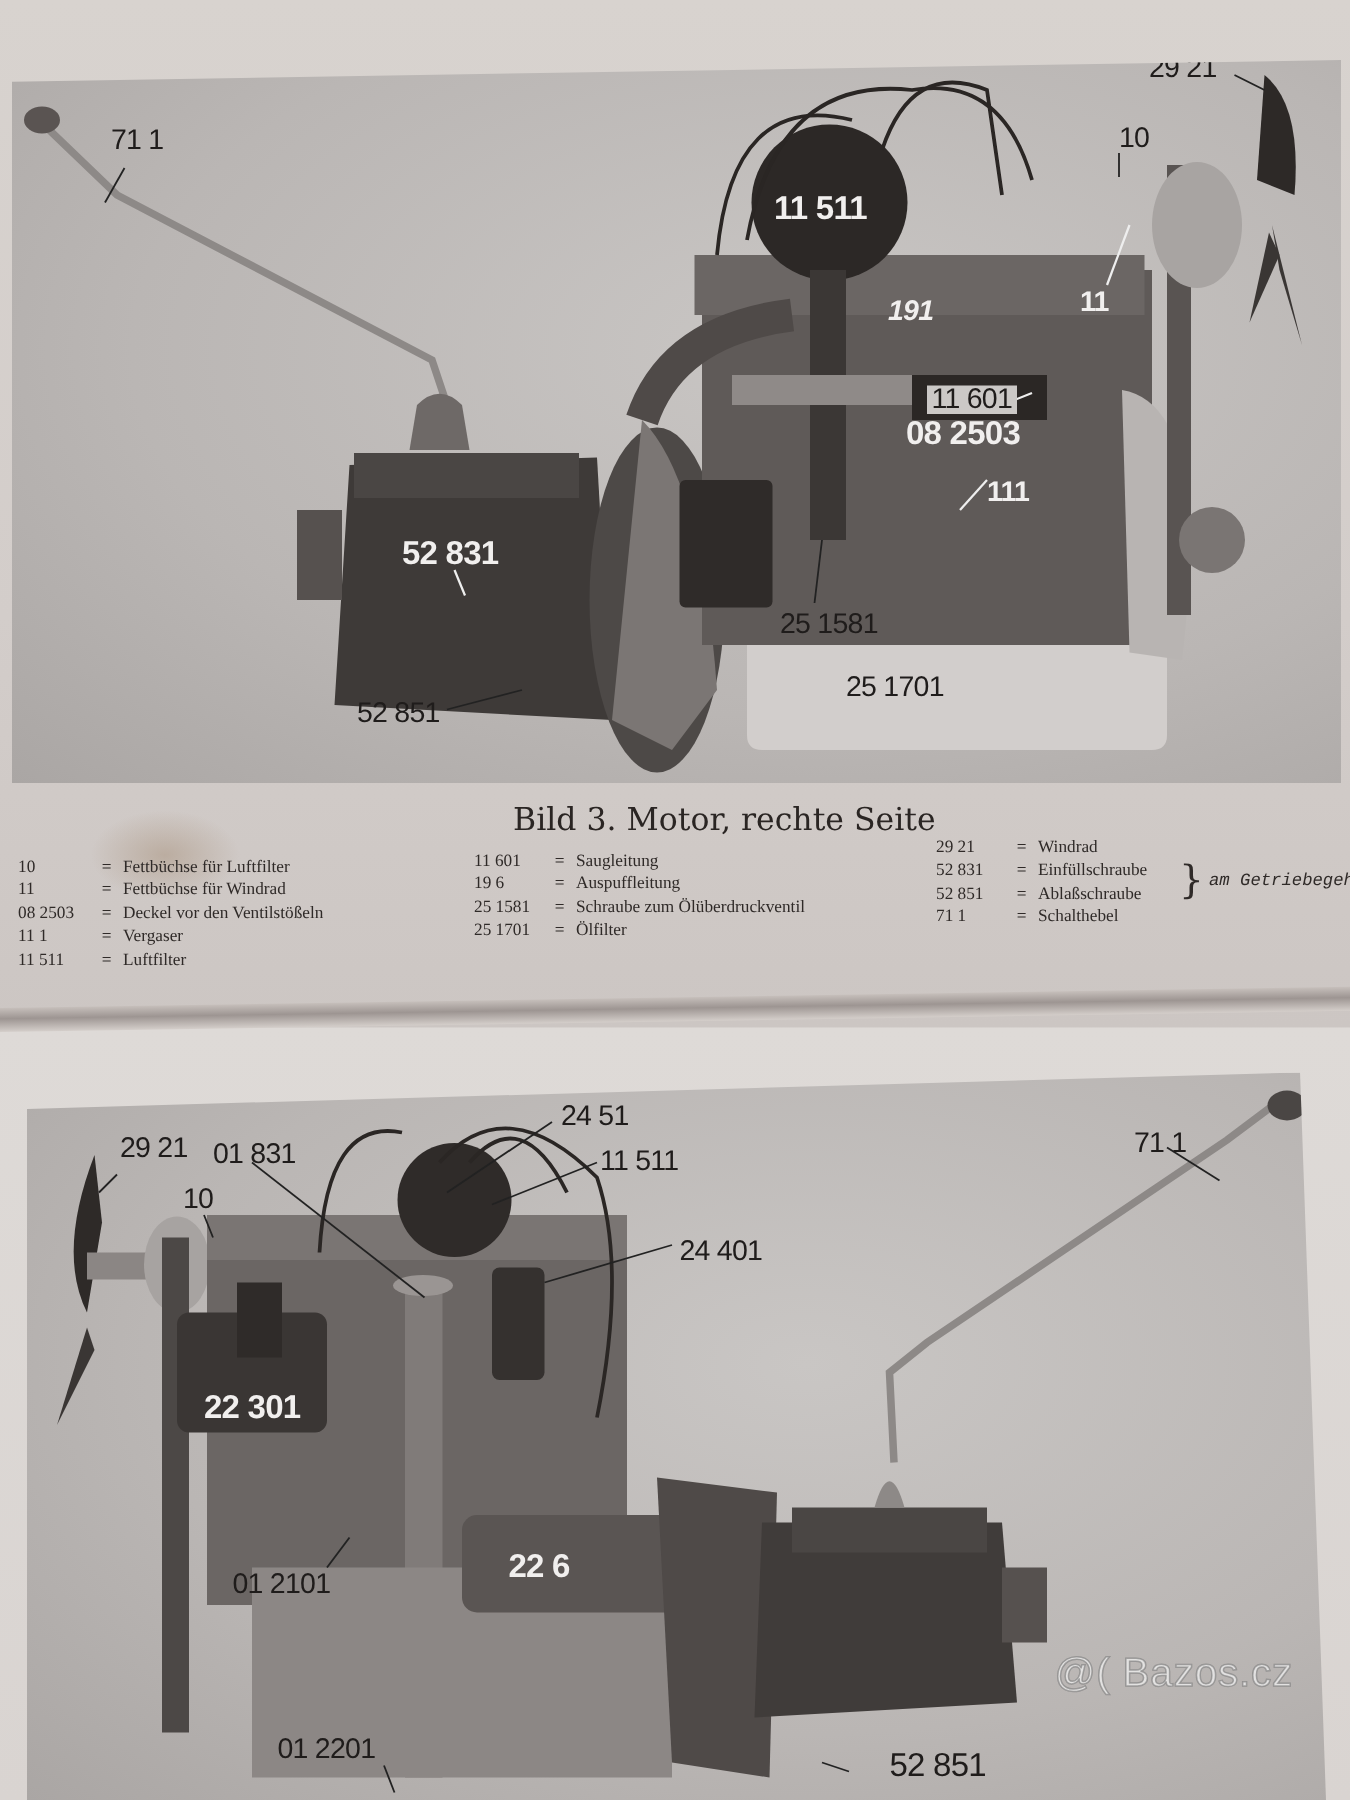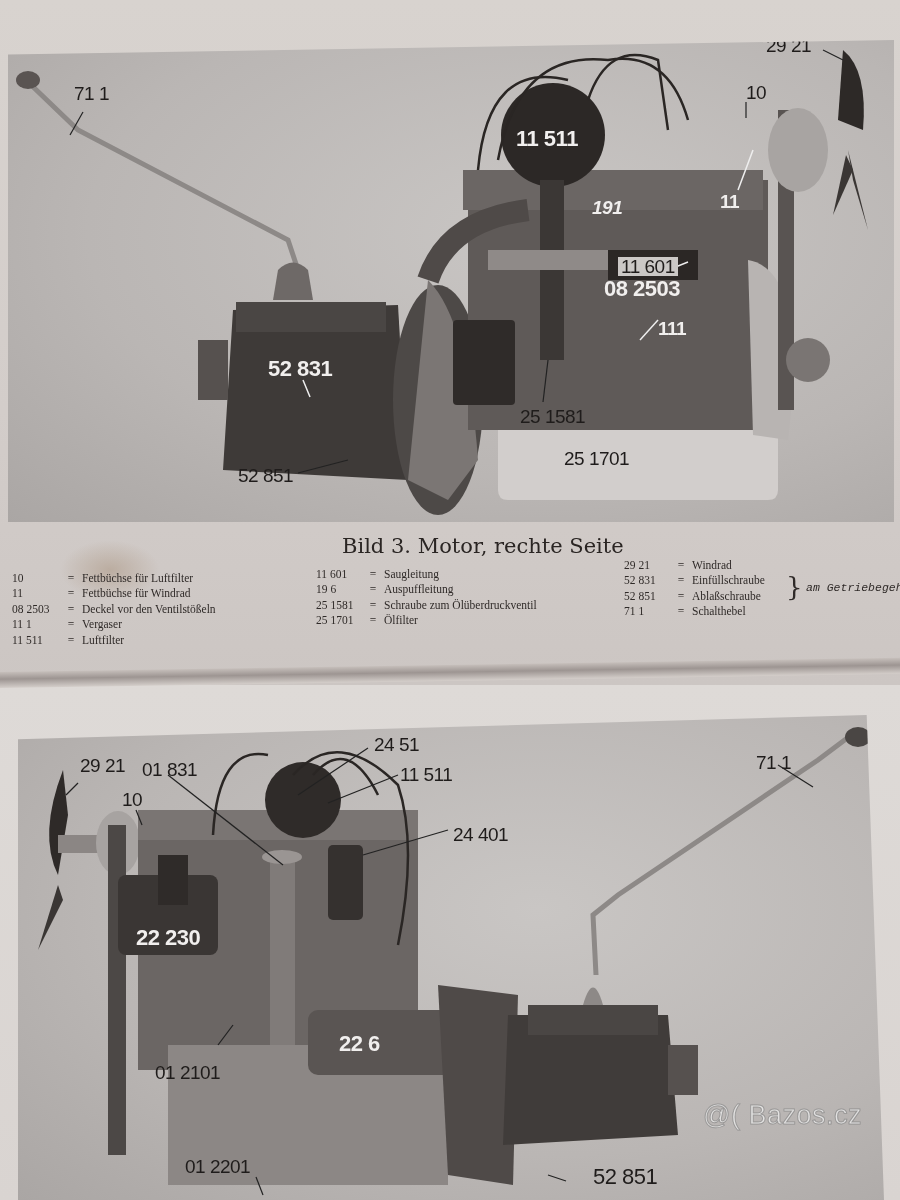--- a/index.html
+++ b/index.html
@@ -289,21 +289,21 @@
     <line x1="238" y1="462" x2="245" y2="480" stroke="#222" stroke-width="1.2"></line>
     <line x1="548" y1="466" x2="530" y2="460" stroke="#222" stroke-width="1.2"></line>
   </svg>
 
   <span class="callout dark" style="left:62px; top:41px;">29 21</span>
   <span class="callout dark" style="left:124px; top:25px;margin-top:20px;">01 831</span>
   <span class="callout dark" style="left:104px; top:75px;">10</span>
   <span class="callout dark" style="left:356px; top:20px;">24 51</span>
   <span class="callout dark" style="left:382px; top:50px;">11 511</span>
   <span class="callout dark" style="left:435px; top:110px;">24 401</span>
-  <span class="callout light big" style="left:118px; top:212px;">22 230</span>
+  <span class="callout light big" style="left:118px; top:212px;">22 301</span>
   <span class="callout dark" style="left:738px; top:38px;">71 1</span>
-  <span class="callout dark" style="left:137px; top:348px;text-align:center;">01 2101</span>
+  <span class="callout dark" style="left:137px; top:332px;text-align:center;">01 2101</span>
   <span class="callout light big" style="left:321px; top:318px;">22 6</span>
   <span class="callout dark" style="left:167px; top:442px;">01 2201</span>
   <span class="callout dark big" style="left:575px; top:451px;">52 851</span>
 </div>
 
 <div class="watermark">@( Bazos.cz</div>
 
 </body></html>

